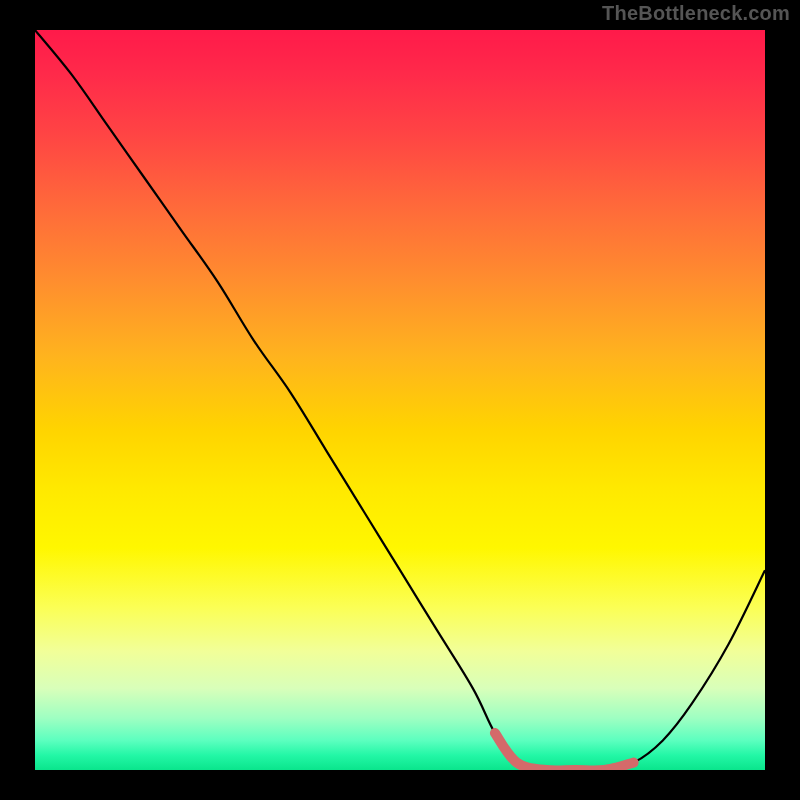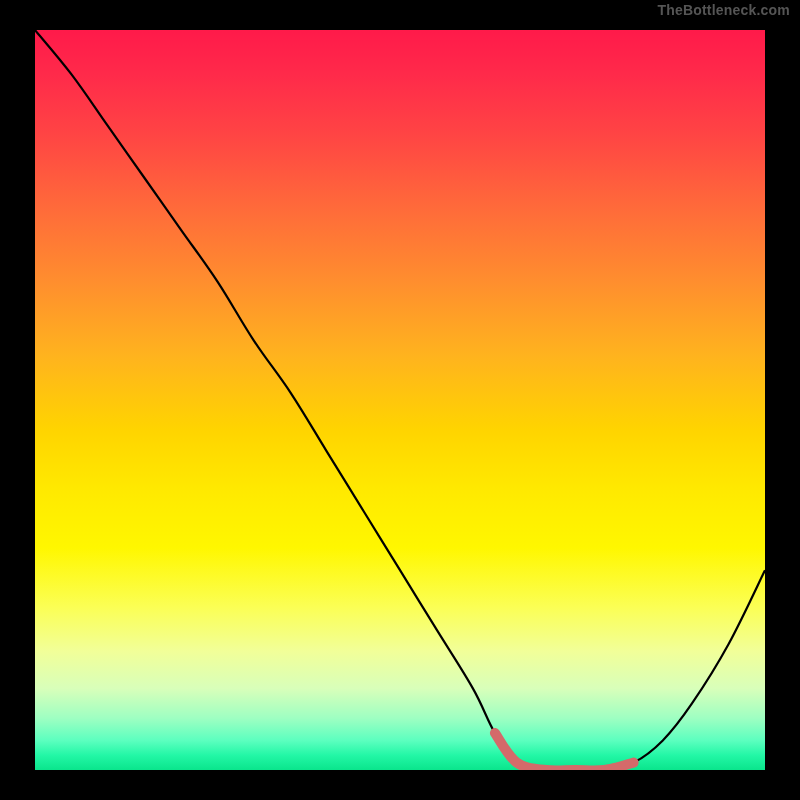--- a/index.html
+++ b/index.html
@@ -15,21 +15,21 @@
     position: absolute;
     left: 0; top: 0;
     width: 800px; height: 800px;
     background: #000;
   }
   .watermark {
     position: absolute;
     top: 2px;
     right: 10px;
     color: #555;
-    font-size: 14px;
+    font-size: 20px;
     font-weight: 600;
     letter-spacing: 0.2px;
     user-select: none;
   }
   .plot-area {
     position: absolute;
     left: 35px;
     top: 30px;
     width: 730px;
     height: 740px;

